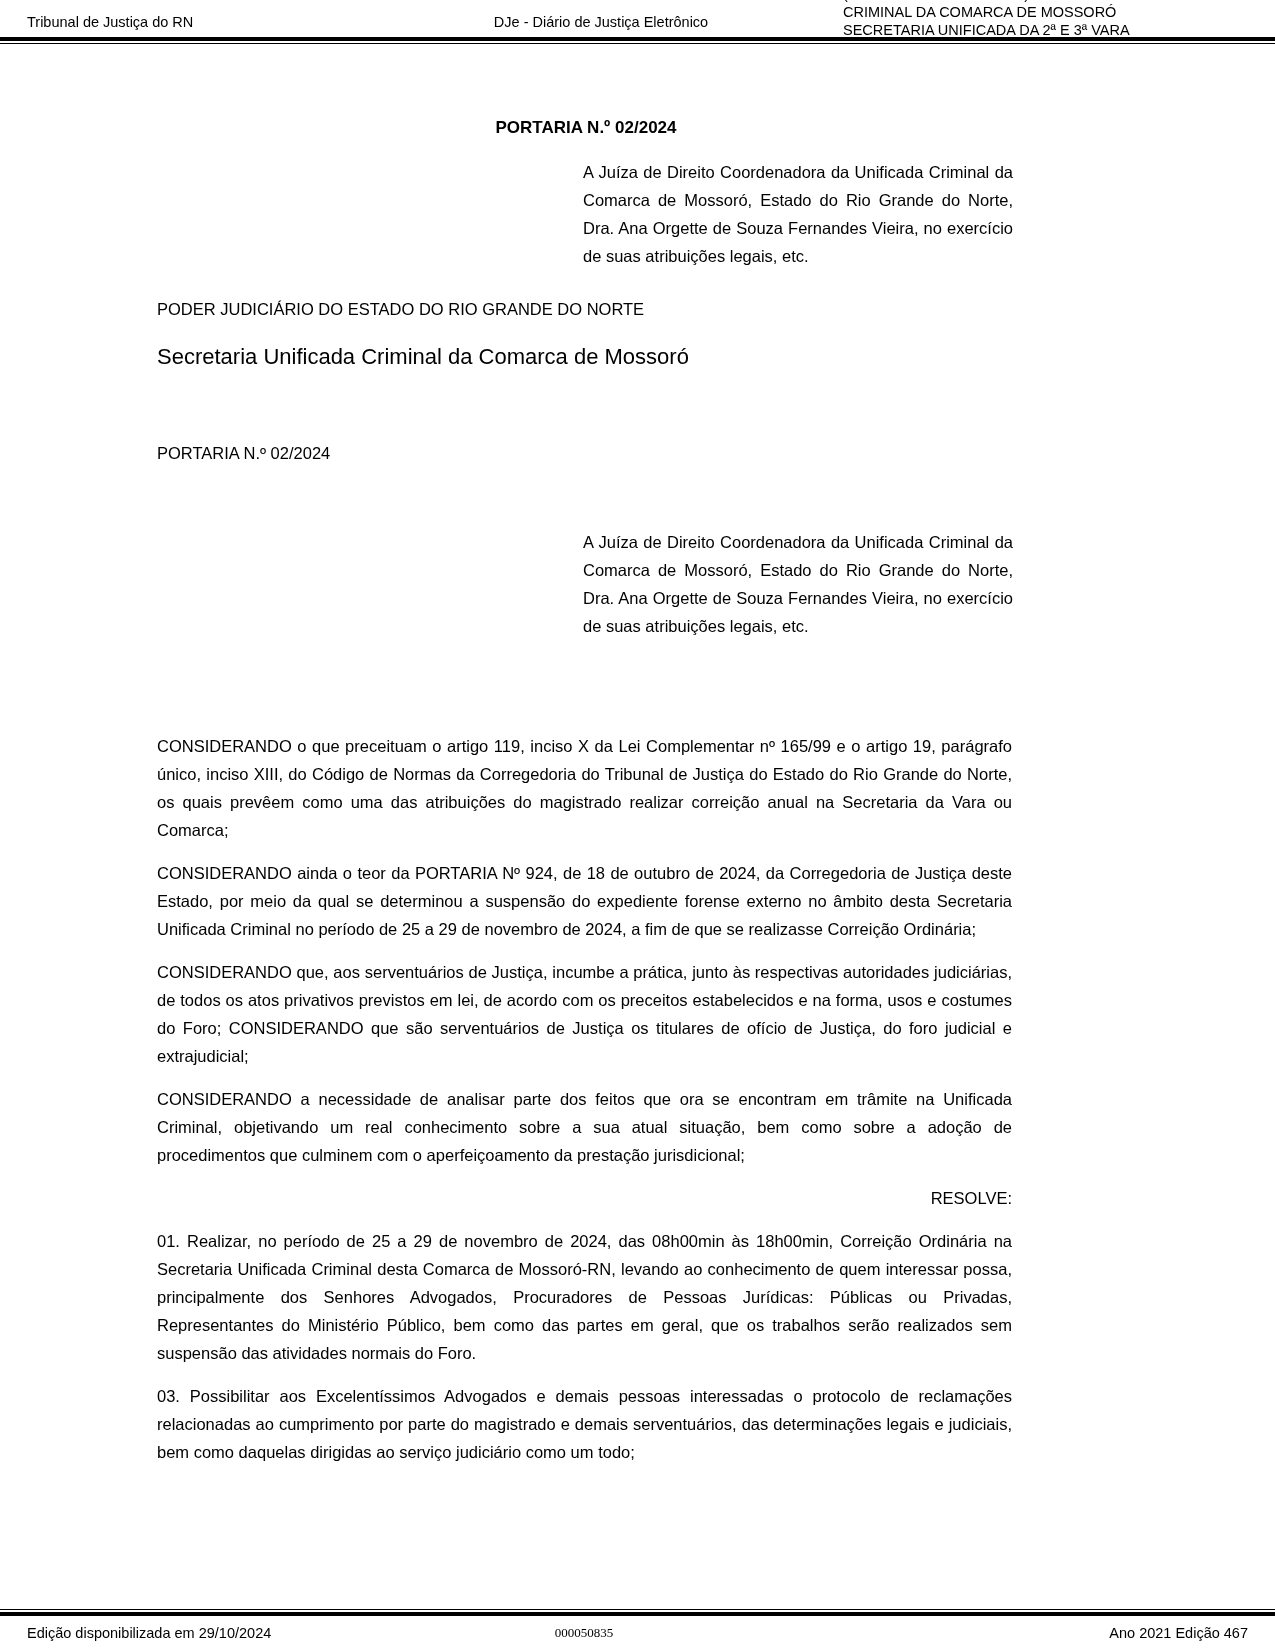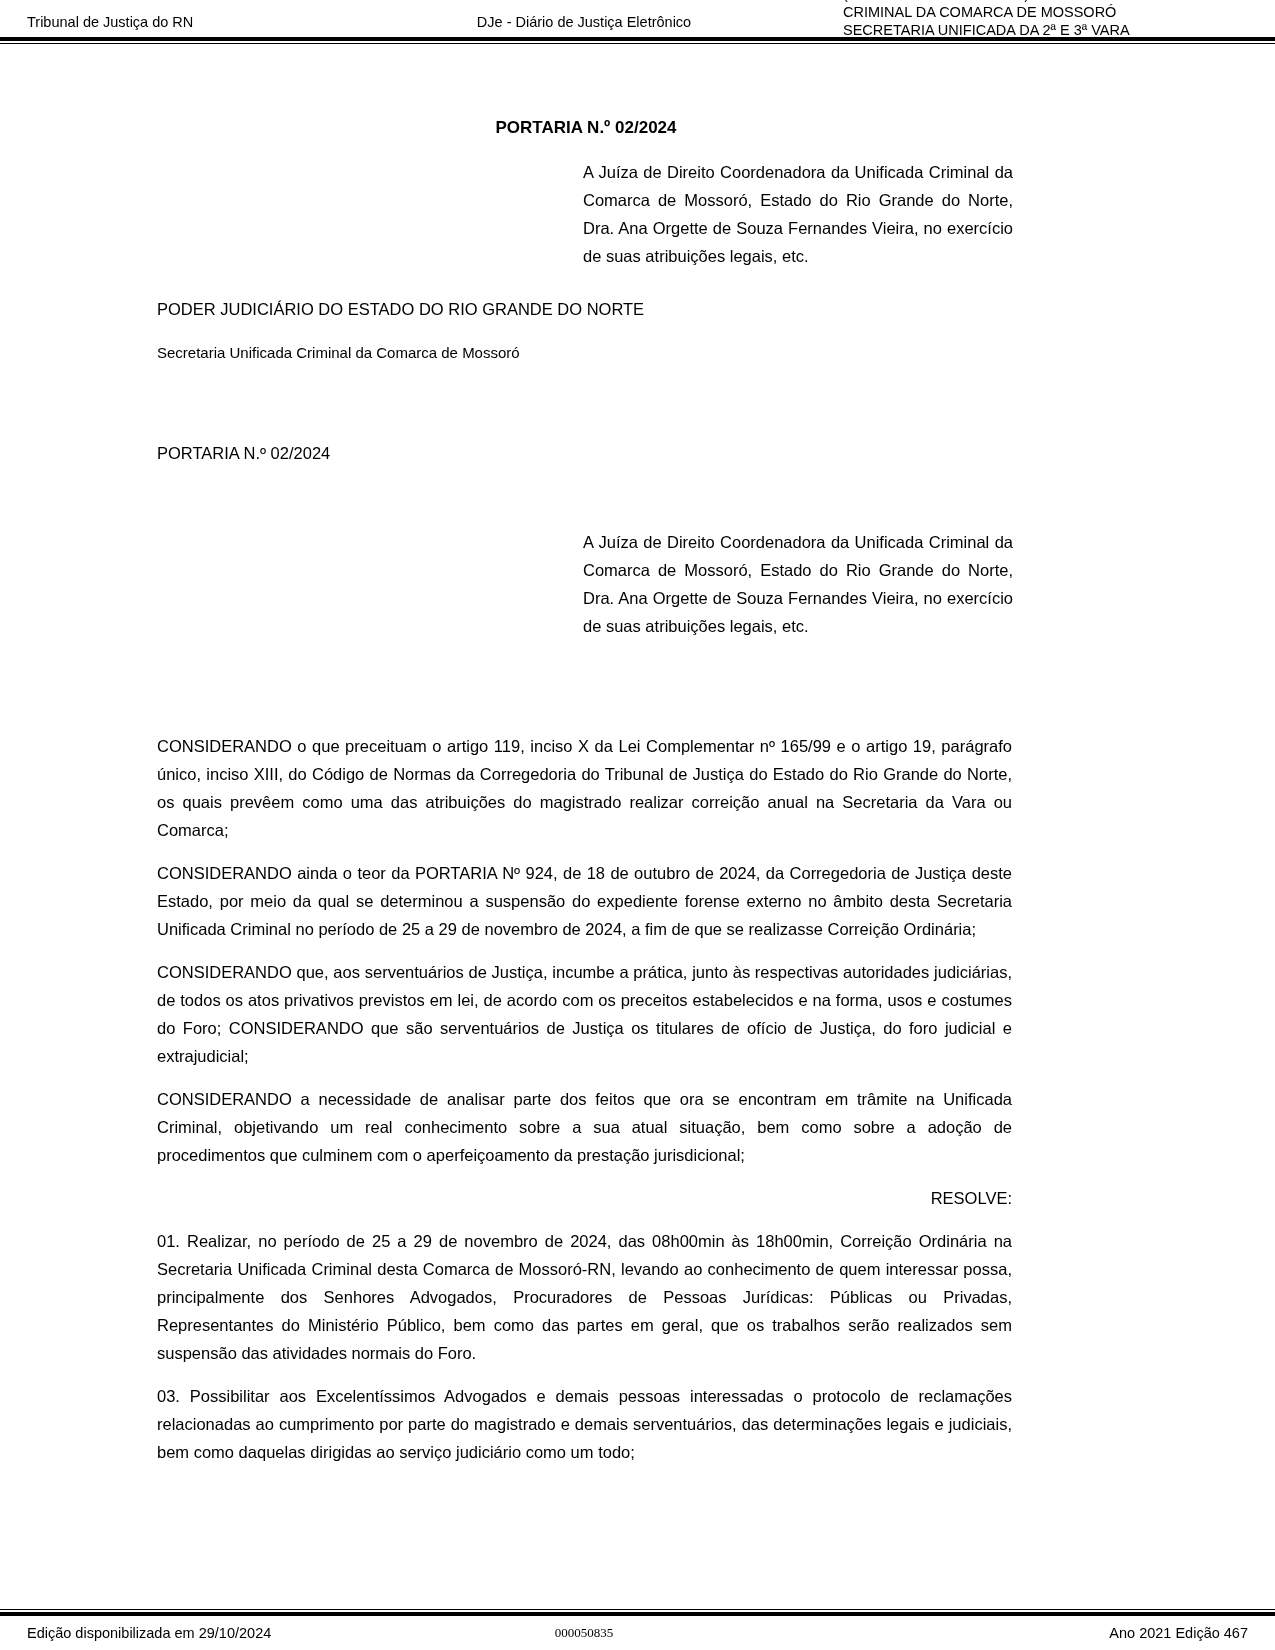--- a/index.html
+++ b/index.html
@@ -10,21 +10,21 @@
     font-family:"Liberation Sans", sans-serif;
     color:#000;
     overflow:hidden;
   }
   
   .hdr-left{
     position:absolute;left:27px;top:14px;
     font-size:14.5px;white-space:nowrap;
   }
   .hdr-center{
-    position:absolute;left:584px;top:14px;transform:translateX(-50%);
+    position:absolute;left:601px;top:14px;transform:translateX(-50%);
     font-size:14.5px;white-space:nowrap;
   }
   .hdr-right{
     position:absolute;left:843px;top:-15px;
     font-size:14.5px;line-height:18px;white-space:nowrap;
   }
   .hdr-partial{
     display:flex;justify-content:space-between;width:186px;
   }
   .rule{position:absolute;left:0;right:0;background:#000;}
@@ -36,21 +36,21 @@
   .doc-title{
     position:absolute;left:157px;top:118px;width:858px;
     text-align:center;font-weight:bold;font-size:17px;
   }
   .quote{
     position:absolute;left:583px;top:158px;width:430px;
     font-size:16.5px;line-height:28px;text-align:justify;
   }
   .quote2{top:528px;}
   .org-line1{position:absolute;left:157px;top:300px;font-size:16.5px;}
-  .org-line2{position:absolute;left:157px;top:344px;font-size:15px;}
+  .org-line2{position:absolute;left:157px;top:344px;font-size:22px;}
   .subtitle{position:absolute;left:157px;top:444px;font-size:16.5px;}
   .body-flow{
     position:absolute;left:157px;top:732px;width:858px;
     font-size:16.5px;line-height:28px;
   }
   .body-flow p{
     margin:0 3px 15px 0;text-align:justify;
   }
   .body-flow p.resolve{text-align:right;}
   

